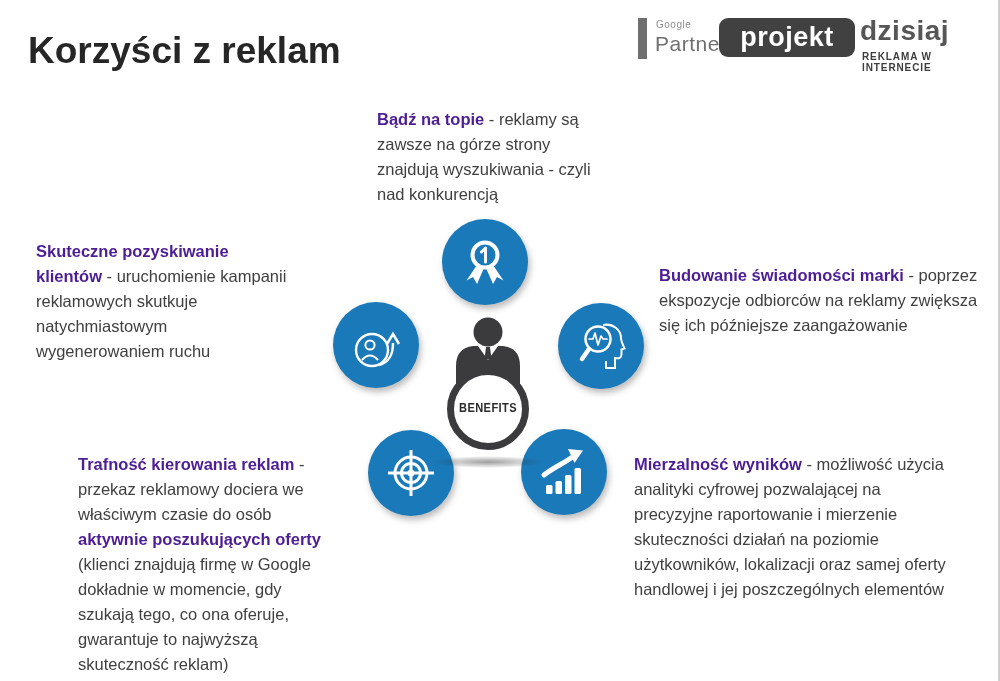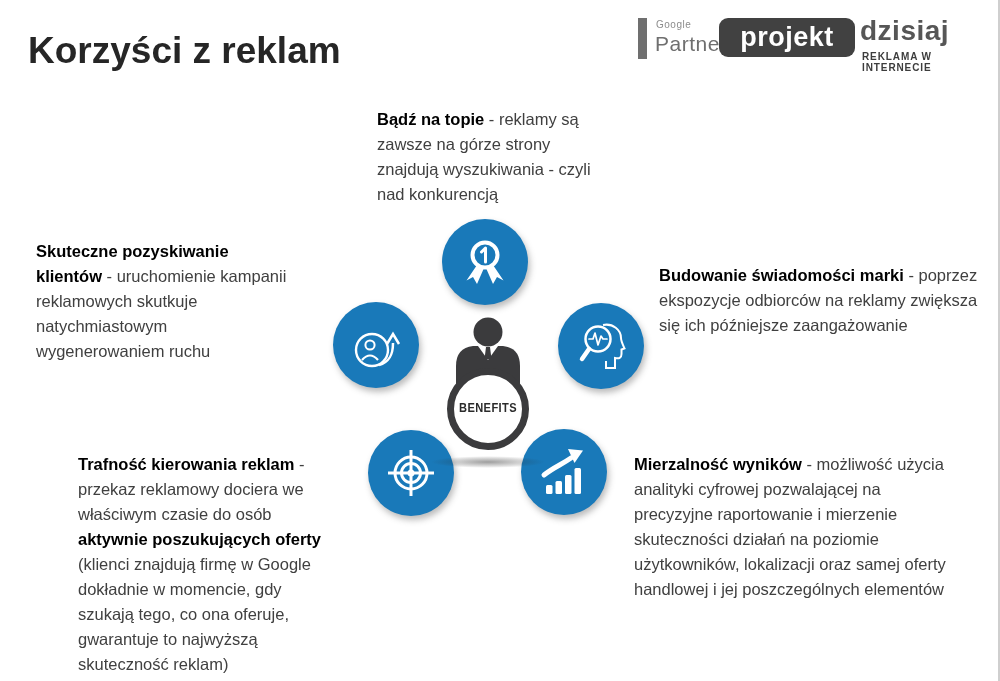--- a/index.html
+++ b/index.html
@@ -38,21 +38,21 @@
   }
   .pd-tagline {
     position: absolute; left: 862px; top: 51px;
     font-size: 10px; font-weight: 700; color: #3d3d3d; letter-spacing: 0.9px;
   }
   
   .benefit {
     position: absolute;
     font-size: 16.5px; line-height: 25px; color: #404040;
   }
-  .benefit .bold { font-weight: 700; color: #000000; }
+  .benefit .bold { font-weight: 700; color: #4c1d95; }
   .b-top  { left: 377px; top: 107px; width: 228px; }
   .b-left { left: 36px;  top: 239px; width: 252px; }
   .b-right{ left: 659px; top: 263px; width: 322px; }
   .b-bl   { left: 78px;  top: 452px; width: 262px; }
   .b-br   { left: 634px; top: 452px; width: 315px; }
   
   .circle {
     position: absolute; width: 86px; height: 86px; border-radius: 50%;
     background: #1979b9;
     display: flex; align-items: center; justify-content: center;

